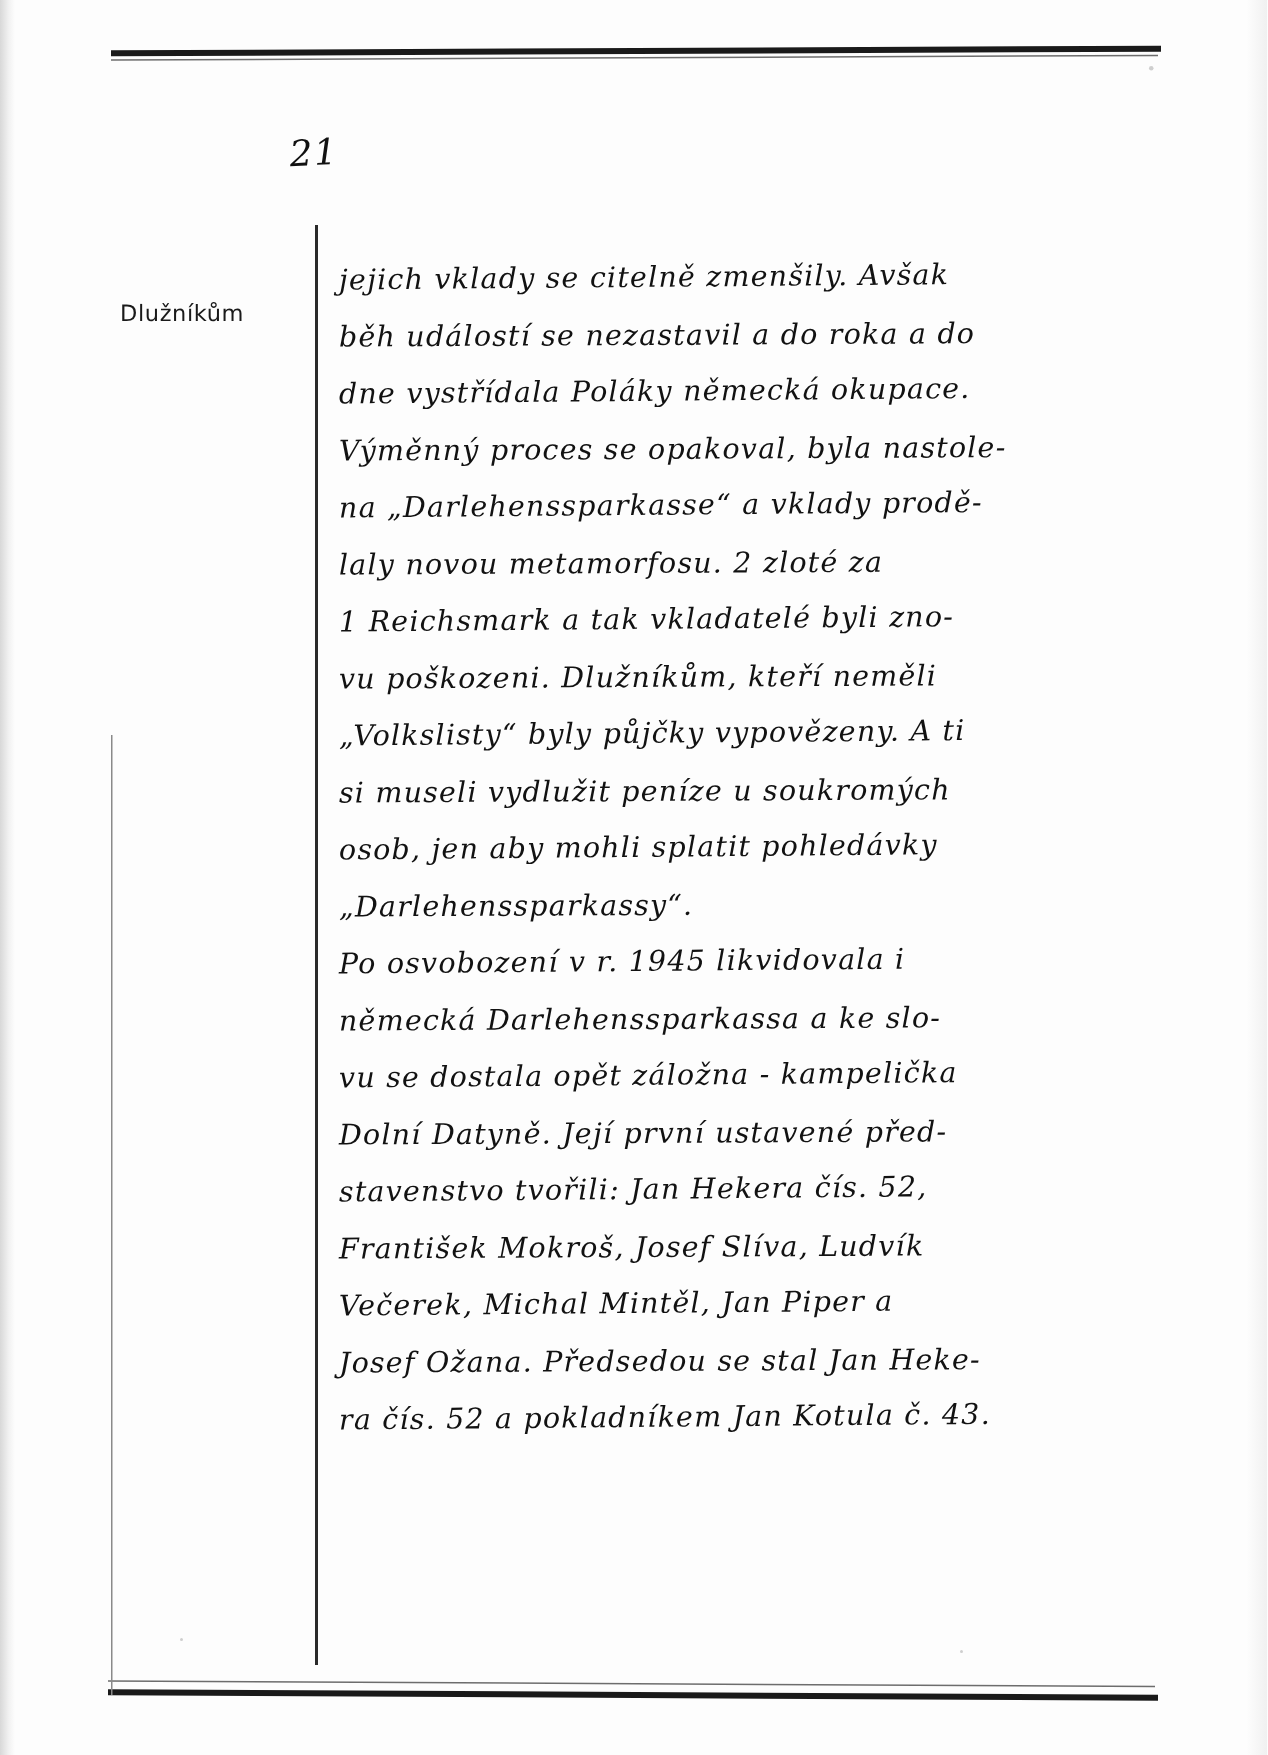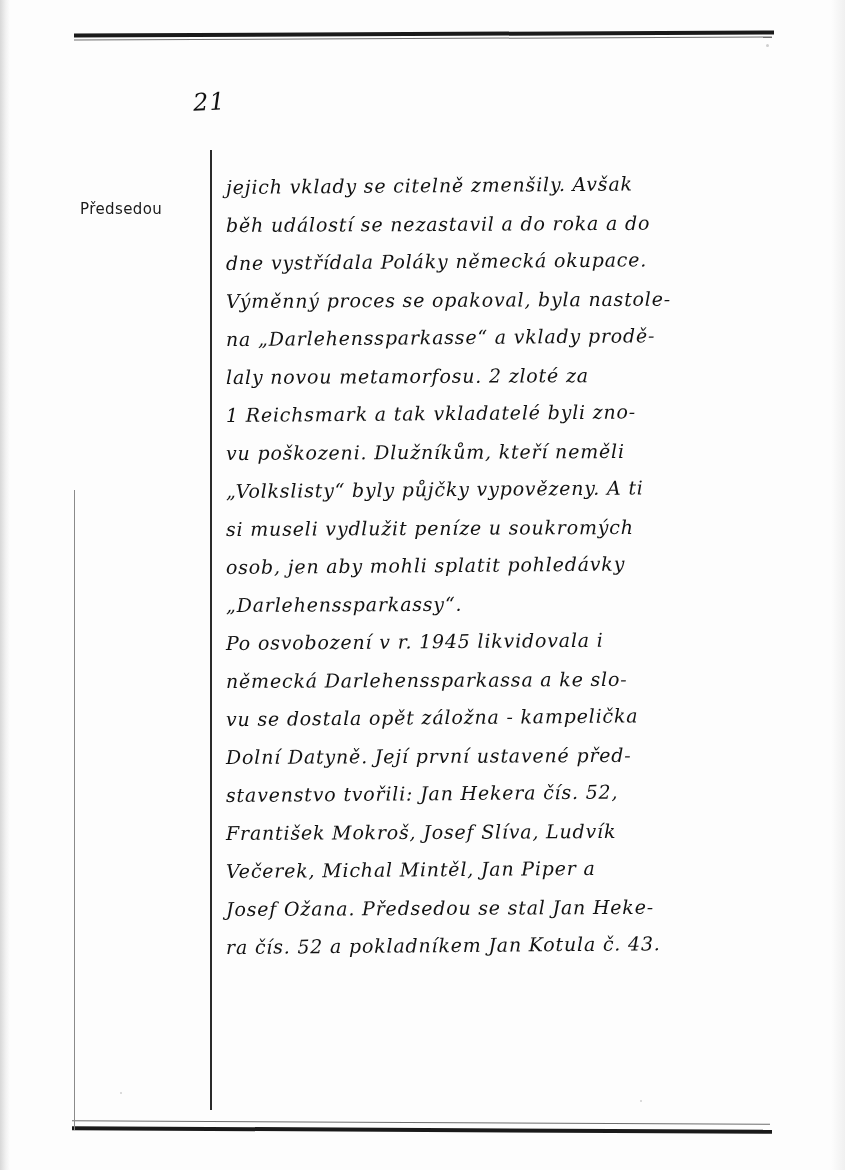--- a/index.html
+++ b/index.html
@@ -160,21 +160,21 @@
   <div class="shadow-right"></div>
 
   <div class="rule-top"></div>
   <div class="rule-top-thin"></div>
   <div class="rule-bottom"></div>
   <div class="rule-bottom-thin"></div>
   <div class="rule-vertical"></div>
   <div class="rule-vertical-left"></div>
 
   <div class="page-number">21</div>
-  <div class="margin-note">Předsedou</div>
+  <div class="margin-note">Dlužníkům</div>
 
   <div class="handwriting">
     <div class="hw-line">jejich vklady se citelně zmenšily. Avšak</div>
     <div class="hw-line">běh událostí se nezastavil a do roka a do</div>
     <div class="hw-line">dne vystřídala Poláky německá okupace.</div>
     <div class="hw-line">Výměnný proces se opakoval, byla nastole-</div>
     <div class="hw-line">na „Darlehenssparkasse“ a vklady prodě-</div>
     <div class="hw-line">laly novou metamorfosu. 2 zloté za</div>
     <div class="hw-line">1 Reichsmark a tak vkladatelé byli zno-</div>
     <div class="hw-line">vu poškozeni. Dlužníkům, kteří neměli</div>

